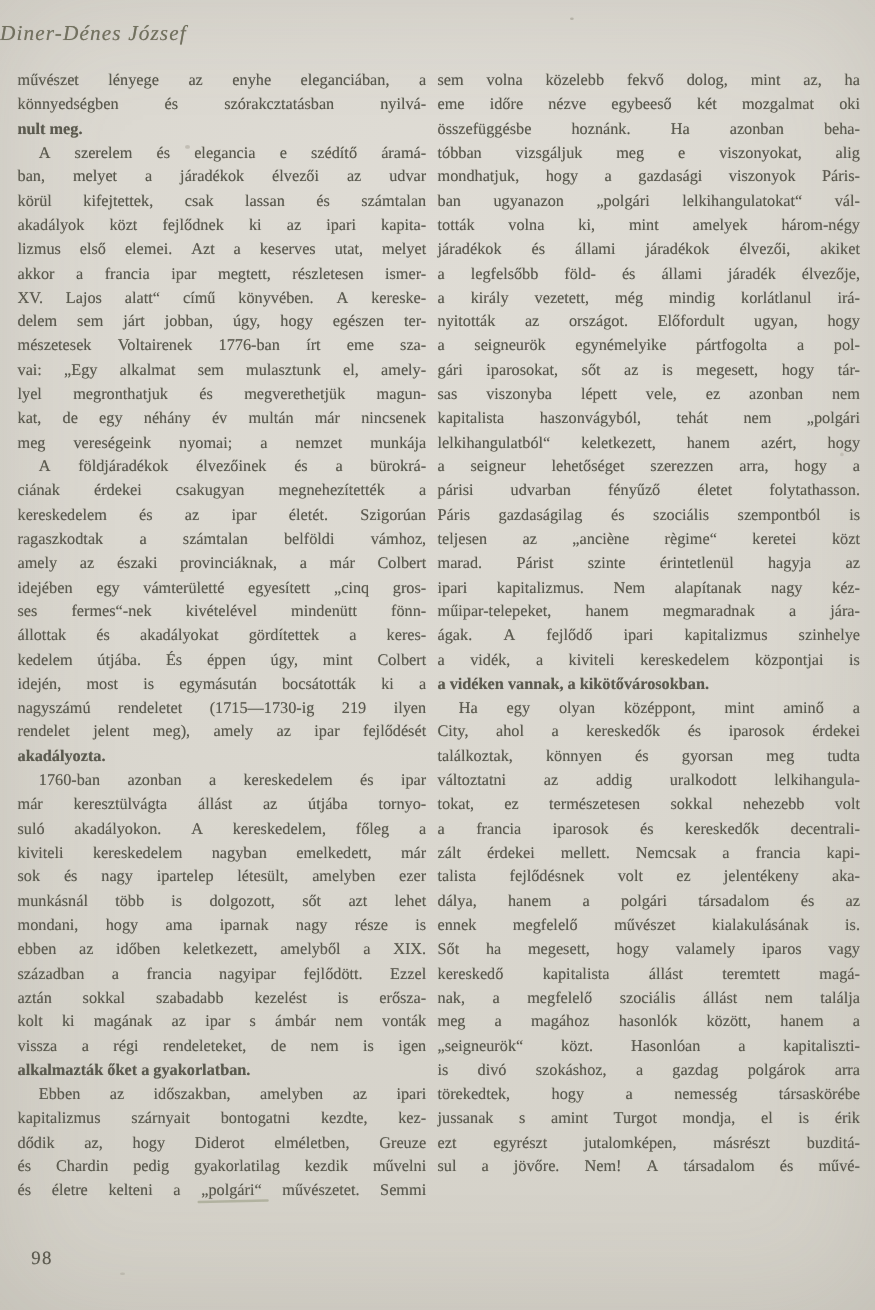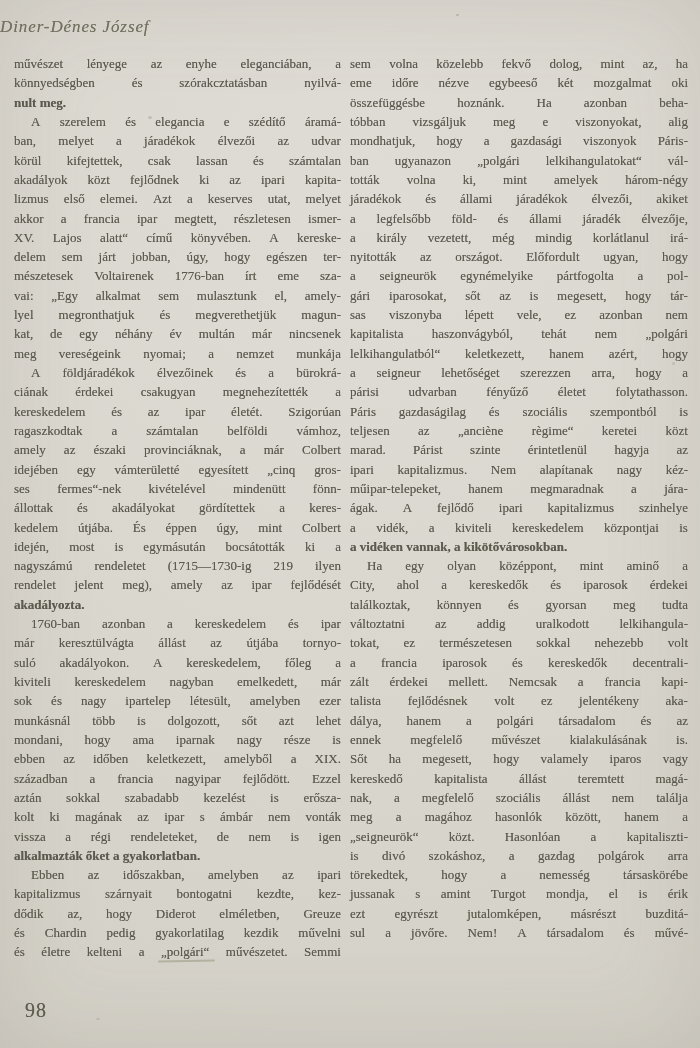--- a/index.html
+++ b/index.html
@@ -29,21 +29,21 @@
   .line{height:19.32px;line-height:19.32px;white-space:nowrap;}
   .line.just{display:flex;justify-content:space-between;}
   .line.indent{padding-left:17px;}
   .line.flush{text-align:left;font-weight:bold;}
   .pencil{position:relative;text-align:right;}
   .pencil::after{
     content:"";position:absolute;left:-3px;right:-6px;bottom:0;height:2px;
     background:rgba(130,135,106,.42);border-radius:2px;transform:rotate(-1.2deg);
   }
   .page-num{
-    position:absolute;left:25px;top:999px;font-size:20px;
+    position:absolute;left:25px;top:999px;font-size:15px;
     letter-spacing:1px;color:#5b5a4f;
     text-shadow:0 0 .55px rgba(80,79,68,.55);
   }
   .speck{position:absolute;border-radius:50%;pointer-events:none;}
   .speck.s1{left:456px;top:14px;width:3px;height:2px;background:rgba(120,116,100,.35);}
   .speck.s2{left:148px;top:116px;width:4px;height:3px;background:rgba(125,120,104,.28);}
   .speck.s3{left:672px;top:362px;width:3px;height:3px;background:rgba(125,120,104,.22);}
   .speck.s4{left:96px;top:1018px;width:4px;height:2px;background:rgba(125,120,104,.22);}
 </style>
 </head>

